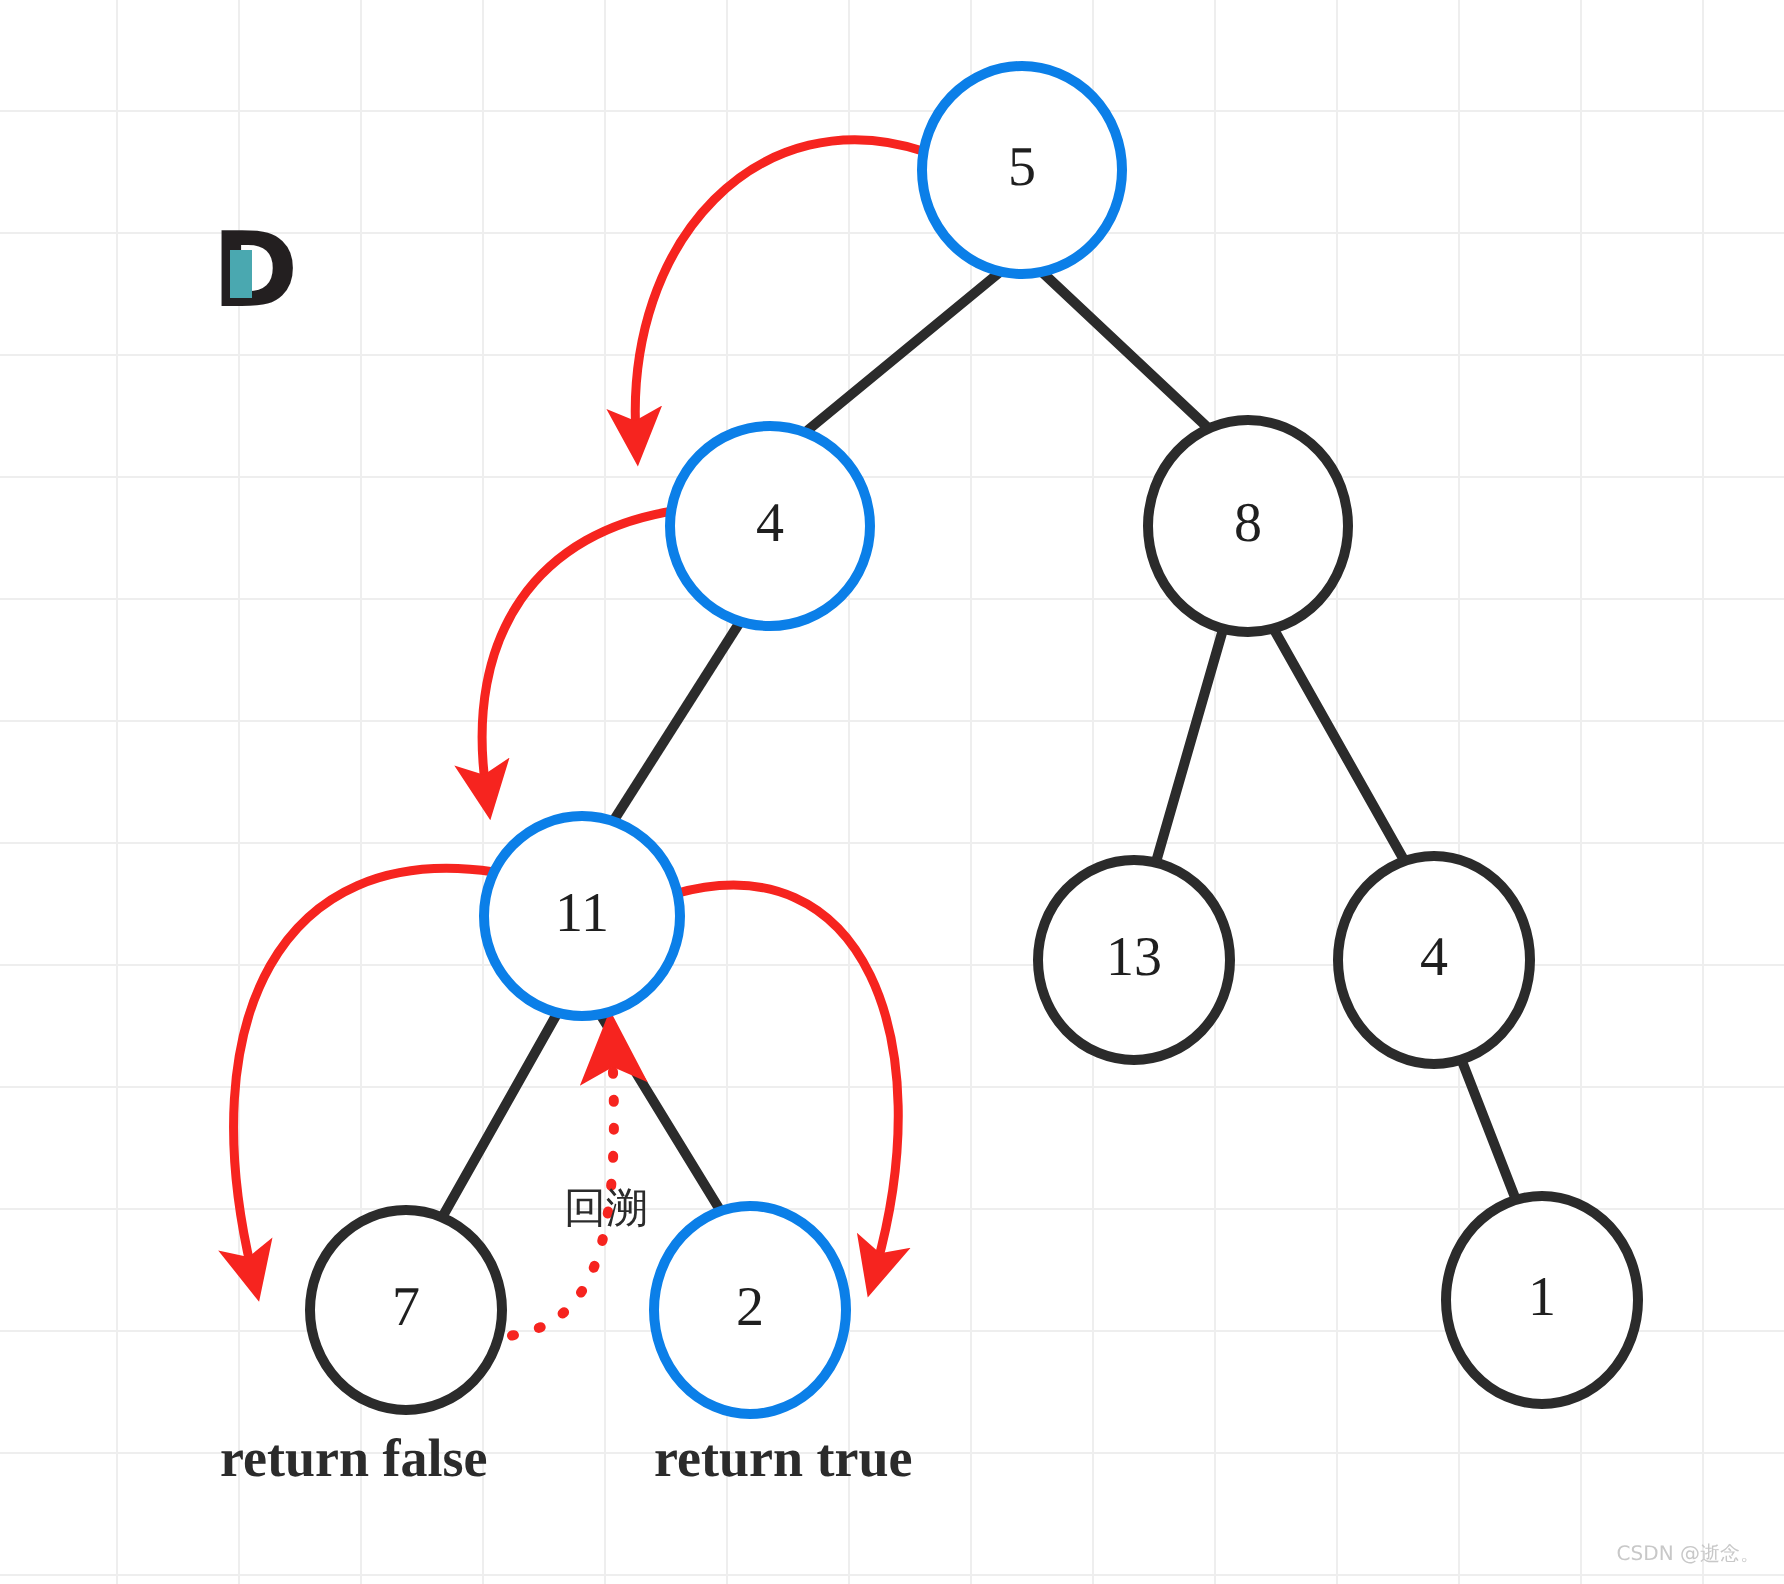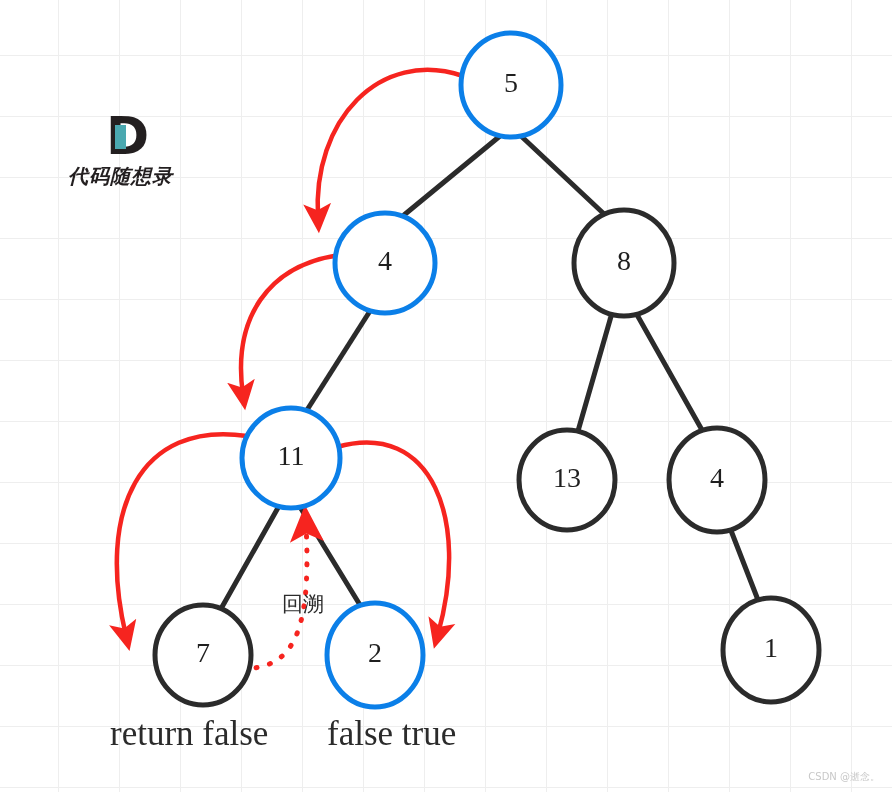--- a/index.html
+++ b/index.html
@@ -79,22 +79,22 @@
     font-style: italic;
     color: #231f20;
     letter-spacing: 1px;
     white-space: nowrap;
   }
 
   
   .caption {
     position: absolute;
     font-family: "Liberation Serif", "DejaVu Serif", serif;
-    font-size: 35px;
-    font-weight: normal;
+    font-size: 27px;
+    font-weight: bold;
     color: #2b2b2b;
     white-space: nowrap;
   }
   #caption-false { left: 110px; top: 714px; }
   #caption-true  { left: 327px; top: 714px; }
 
   
   #backtrack-label {
     position: absolute;
     left: 282px;
@@ -189,22 +189,21 @@
           <text x="771" y="651" class="node-label">1</text>
         </g>
       </g>
   </svg>
 
   <div id="watermark-logo">
     <div id="logo-mark">
       <div id="logo-d">D</div>
       <div id="logo-teal-bar"></div>
     </div>
-    <div id="logo-text">代码随想录</div>
   </div>
 
   <div class="caption" id="caption-false">return false</div>
-  <div class="caption" id="caption-true">false true</div>
+  <div class="caption" id="caption-true">return true</div>
 
   <div id="backtrack-label">回溯</div>
 
   <div id="csdn-watermark">CSDN @逝念。</div>
 </div>
 
 </body></html>

